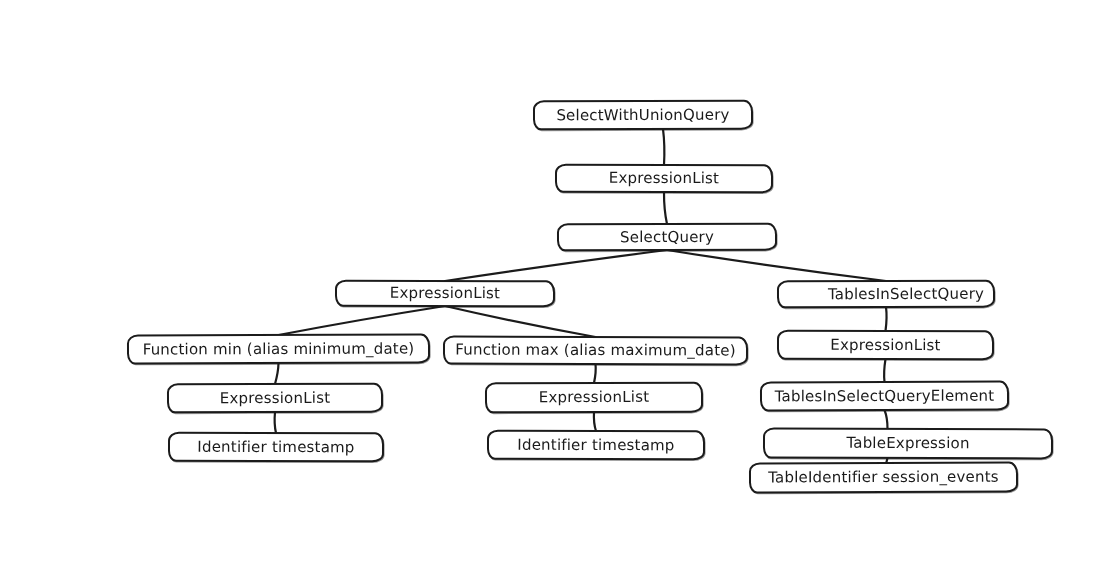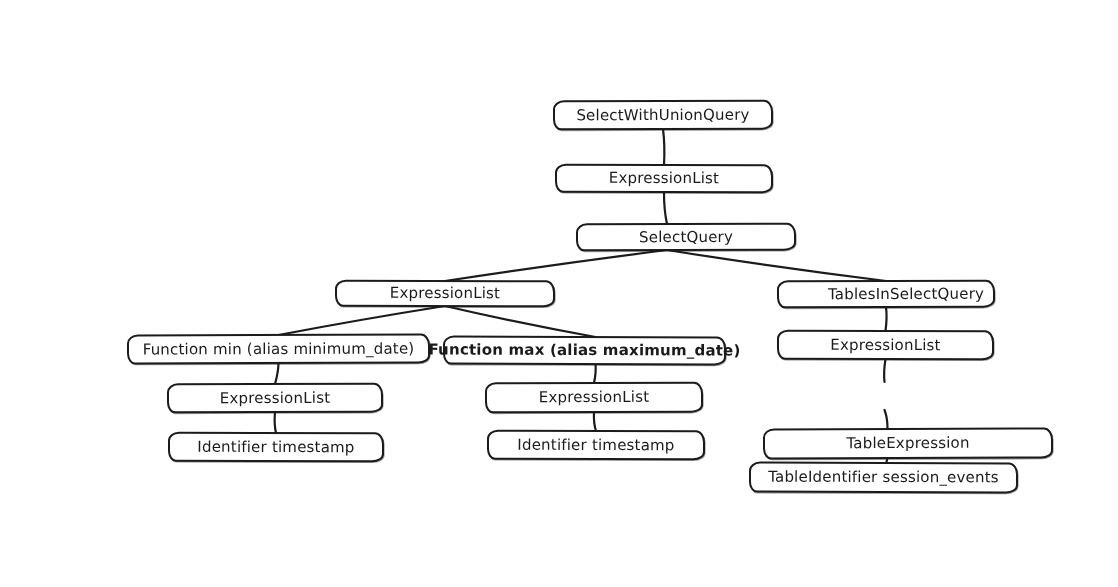--- a/index.html
+++ b/index.html
@@ -58,28 +58,29 @@
       <path d="M278.5 363 Q278.35 371.9 275 384" fill="none" stroke="#1b1b1b" stroke-width="2.2" stroke-linecap="round"></path>
       <path d="M275 412 Q273.9 424.1 276 433" fill="none" stroke="#1b1b1b" stroke-width="2.2" stroke-linecap="round"></path>
       <path d="M595.5 364 Q596.35 371.9 594 383" fill="none" stroke="#1b1b1b" stroke-width="2.2" stroke-linecap="round"></path>
       <path d="M594 412 Q593.4 423.1 596 431" fill="none" stroke="#1b1b1b" stroke-width="2.2" stroke-linecap="round"></path>
       <path d="M886 307 Q887.35 317.4 885.5 331" fill="none" stroke="#1b1b1b" stroke-width="2.2" stroke-linecap="round"></path>
       <path d="M885.5 359 Q883.4 372.1 884.5 382" fill="none" stroke="#1b1b1b" stroke-width="2.2" stroke-linecap="round"></path>
       <path d="M884.5 410 Q887.6 417.9 887.5 429" fill="none" stroke="#1b1b1b" stroke-width="2.2" stroke-linecap="round"></path>
       <path d="M887.5 458 Q883.9 471.1 883.5 481" fill="none" stroke="#1b1b1b" stroke-width="2.2" stroke-linecap="round"></path>
     </svg>
 
-  <div class="node" style="left:553px; top:100px; width:220px; height:30px;">SelectWithUnionQuery</div>
+  <div class="node" style="left:533px; top:100px; width:220px; height:30px;">SelectWithUnionQuery</div>
   <div class="node" style="left:555px; top:164px; width:218px; height:29px;">ExpressionList</div>
-  <div class="node" style="left:576px; top:223px; width:220px; height:28px;">SelectQuery</div>
+  <div class="node" style="left:557px; top:223px; width:220px; height:28px;">SelectQuery</div>
   <div class="node" style="left:335px; top:280px; width:220px; height:27px;">ExpressionList</div>
   <div class="node" style="left:127px; top:334px; width:303px; height:30px;">Function min (alias minimum_date)</div>
-  <div class="node" style="left:443px; top:336px; width:283px; height:29px;font-weight:bold;">Function max (alias maximum_date)</div>
+  <div class="node" style="left:443px; top:336px; width:305px; height:29px;">Function max (alias maximum_date)</div>
   <div class="node" style="left:167px; top:383px; width:216px; height:30px;">ExpressionList</div>
   <div class="node" style="left:168px; top:432px; width:216px; height:30px;">Identifier timestamp</div>
   <div class="node" style="left:485px; top:382px; width:218px; height:31px;">ExpressionList</div>
   <div class="node" style="left:487px; top:430px; width:218px; height:30px;">Identifier timestamp</div>
   <div class="node" style="left:777px; top:280px; width:218px; height:28px;padding-left:40px;">TablesInSelectQuery</div>
   <div class="node" style="left:777px; top:330px; width:217px; height:30px;">ExpressionList</div>
+  <div class="node" style="left:760px; top:381px; width:249px; height:30px;">TablesInSelectQueryElement</div>
   <div class="node" style="left:763px; top:428px; width:290px; height:31px;">TableExpression</div>
   <div class="node" style="left:749px; top:462px; width:269px; height:31px;">TableIdentifier session_events</div>
 
 </div>
 
 </body></html>

